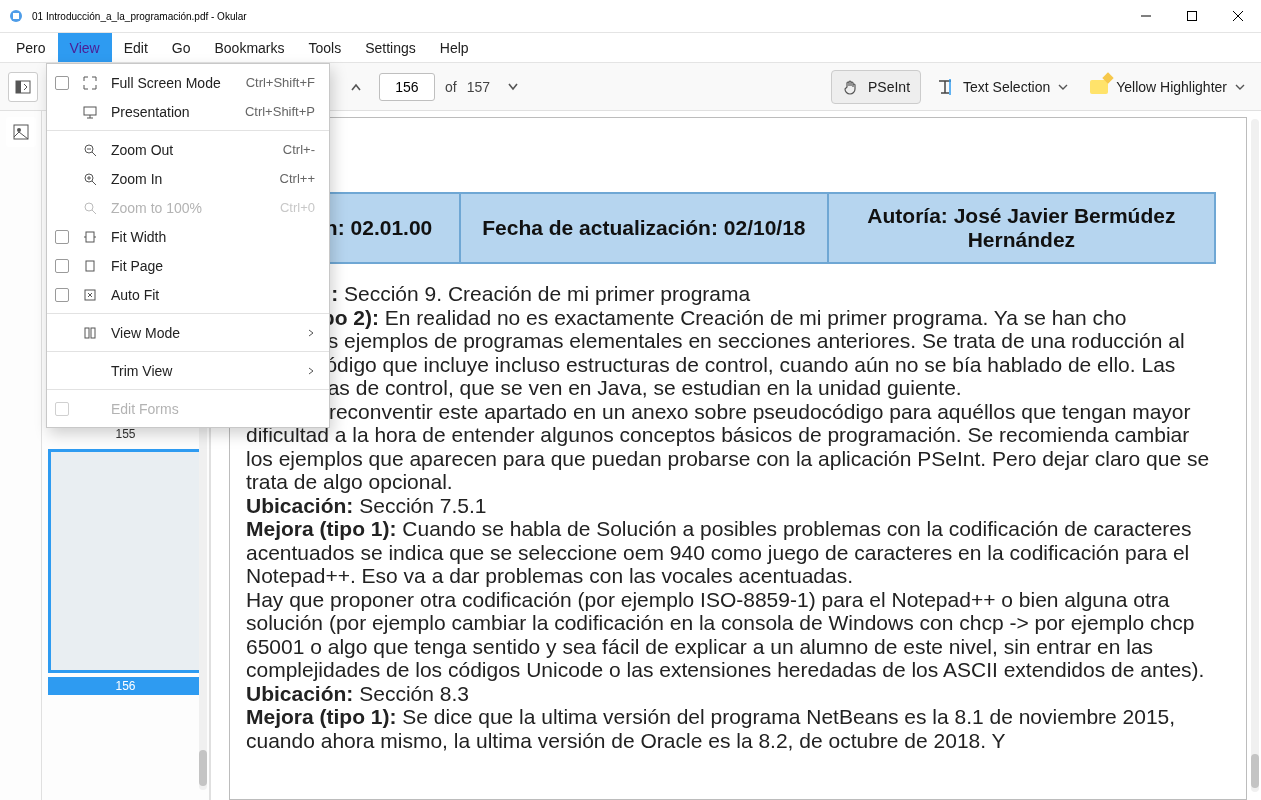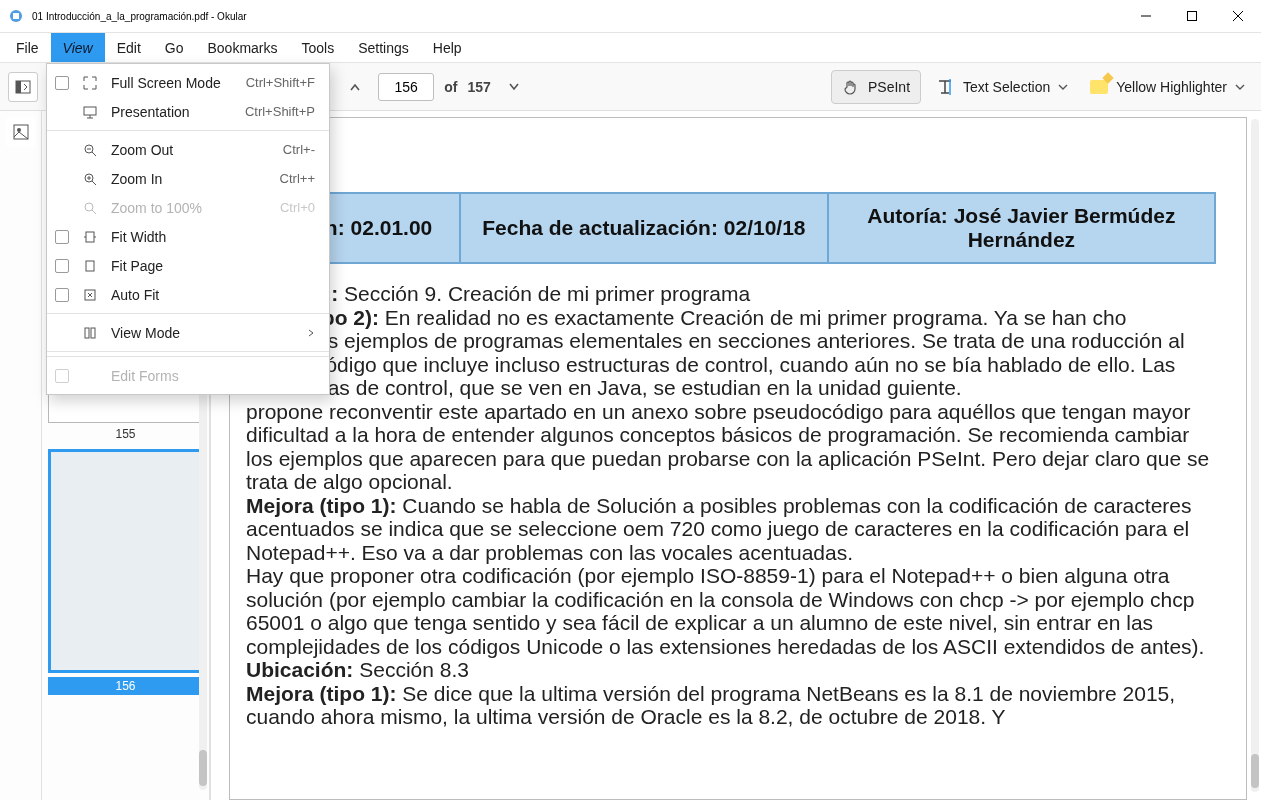--- a/index.html
+++ b/index.html
@@ -9,30 +9,30 @@
   .title-bar { height: 33px; display: flex; align-items: center; padding: 0 0 0 8px; background: #fff; border-bottom: 1px solid #e4e4e4; }
   .title-bar .app-icon { width: 16px; height: 16px; margin-right: 8px; }
   .title-bar .title-text { flex: 1; font-size: 10px; color: #000; }
   .win-controls { display: flex; height: 100%; }
   .win-controls .wc { width: 46px; height: 100%; display: flex; align-items: center; justify-content: center; }
   .win-controls svg { stroke: #000; fill: none; stroke-width: 1; }
 
   
   .menu-bar { height: 30px; display: flex; align-items: stretch; background: #fff; border-bottom: 1px solid #e4e4e4; padding-left: 4px;}
   .menu-bar .menu-item { padding: 0 12px; display: flex; align-items: center; font-size: 14px; cursor: default; }
-  .menu-bar .menu-item.active { background: #2e9bf1; color: #0f172a; font-style: italic; }
+  .menu-bar .menu-item.active { background: #2e9bf1; color: #4c1d95; }
 
   
   .toolbar { height: 48px; display: flex; align-items: center; background: #f9f9f9; border-bottom: 1px solid #e0e0e0; padding: 0 8px; gap: 4px; }
   .tb-btn { width: 30px; height: 30px; display: flex; align-items: center; justify-content: center; border: 1px solid transparent; border-radius: 3px; }
   .tb-btn.framed { border: 1px solid #ccc; background:#fff;}
   .toolbar .spacer { flex: 1; }
   .page-nav { display:flex; align-items:center; gap:10px; margin: 0 auto;}
   .page-input { width: 56px; height: 28px; border: 1px solid #bfbfbf; border-radius:3px; text-align: center; font-size: 14px; background:#fff;}
-  .page-of { color:#444;font-weight:bold; }
+  .page-of { color:#444; }
   .arrow-btn { width:26px; height:26px; display:flex; align-items:center; justify-content:center;}
   .right-tools { display:flex; align-items:center; gap:6px; }
   .tool-combo { display:flex; align-items:center; height:34px; border:1px solid #ccc; border-radius:4px; padding:0 10px; gap:8px; background:#fff;}
   .tool-combo.browse { background:#eeeeee; }
   .tool-plain { display:flex; align-items:center; gap:8px; padding:0 8px;}
   .yellow-hl { width:18px; height:14px; background:#ffe36b; border-radius:2px; position:relative;}
   .yellow-hl::after{ content:""; position:absolute; right:-4px; top:-6px; width:8px; height:8px; background:#f6c84b; transform:rotate(45deg);}
   .chev-down { width:10px; height:6px; }
 
   
@@ -103,21 +103,21 @@
     <div class="wc">
         <svg width="10" height="10">
           <line x1="0" y1="0" x2="10" y2="10"></line>
           <line x1="10" y1="0" x2="0" y2="10"></line>
         </svg>
       </div>
   </div>
 </div>
 
 <div class="menu-bar">
-  <div class="menu-item">File</div>
+  <div class="menu-item">Pero</div>
   <div class="menu-item active">View</div>
   <div class="menu-item">Edit</div>
   <div class="menu-item">Go</div>
   <div class="menu-item">Bookmarks</div>
   <div class="menu-item">Tools</div>
   <div class="menu-item">Settings</div>
   <div class="menu-item">Help</div>
 </div>
 
 <div class="toolbar">
@@ -215,21 +215,22 @@
           <td style="width:22%">ersión: 02.01.00</td>
           <td style="width:38%">Fecha de actualización: 02/10/18</td>
           <td style="width:40%">Autoría: José Javier Bermúdez Hernández</td>
         </tr>
       </tbody>
         </table>
       <div class="doc-body">
         <p><span class="lbl">bicación:</span><span> Sección 9. Creación de mi primer programa</span></p>
         <p><span class="lbl">ejora (tipo 2):</span><span> En realidad no es exactamente Creación de mi primer programa. Ya se han cho pequeños ejemplos de programas elementales en secciones anteriores. Se trata de una roducción al pseudocódigo que incluye incluso estructuras de control, cuando aún no se bía hablado de ello. Las estructuras de control, que se ven en Java, se estudian en la unidad guiente.</span></p>
         <p><span> propone reconventir este apartado en un anexo sobre pseudocódigo para aquéllos que tengan mayor dificultad a la hora de entender algunos conceptos básicos de programación. Se recomienda cambiar los ejemplos que aparecen para que puedan probarse con la aplicación PSeInt. Pero dejar claro que se trata de algo opcional.</span></p>
-        <p><span class="lbl">Mejora (tipo 1):</span><span> Cuando se habla de Solución a posibles problemas con la codificación de caracteres acentuados se indica que se seleccione oem 720 como juego de caracteres en la codificación para el Notepad++. Eso va a dar problemas con las vocales acentuadas.</span></p>
+        <p><span class="lbl">Ubicación:</span><span> Sección 7.5.1</span></p>
+        <p><span class="lbl">Mejora (tipo 1):</span><span> Cuando se habla de Solución a posibles problemas con la codificación de caracteres acentuados se indica que se seleccione oem 940 como juego de caracteres en la codificación para el Notepad++. Eso va a dar problemas con las vocales acentuadas.</span></p>
         <p><span>Hay que proponer otra codificación (por ejemplo ISO-8859-1) para el Notepad++ o bien alguna otra solución (por ejemplo cambiar la codificación en la consola de Windows con chcp -&gt; por ejemplo chcp 65001 o algo que tenga sentido y sea fácil de explicar a un alumno de este nivel, sin entrar en las complejidades de los códigos Unicode o las extensiones heredadas de los ASCII extendidos de antes).</span></p>
         <p><span class="lbl">Ubicación:</span><span> Sección 8.3</span></p>
         <p><span class="lbl">Mejora (tipo 1):</span><span> Se dice que la ultima versión del programa NetBeans es la 8.1 de noviembre 2015, cuando ahora mismo, la ultima versión de Oracle es la 8.2, de octubre de 2018. Y</span></p>
       </div>
     </div>
     <div class="doc-scroll">
         <div class="handle"></div>
       </div>
   </div>
 </div>
@@ -332,19 +333,29 @@
         </svg>
       </span>
     <span class="mi-label">View Mode</span>
     <span class="mi-sub">
         <svg class="sub-arrow" viewBox="0 0 8 8">
           <path d="M2 1l4 3-4 3" fill="none" stroke="#555"></path>
         </svg>
       </span>
   </div>
   <div class="dd-sep"></div>
+  <div class="dd-row">
+    <span class="cb none"></span>
+    <span class="mi-icon"></span>
+    <span class="mi-label">Trim View</span>
+    <span class="mi-sub">
+        <svg class="sub-arrow" viewBox="0 0 8 8">
+          <path d="M2 1l4 3-4 3" fill="none" stroke="#555"></path>
+        </svg>
+      </span>
+  </div>
   <div class="dd-sep"></div>
   <div class="dd-row disabled">
     <span class="cb" style="border-color:#d0d0d0"></span>
     <span class="mi-icon"></span>
     <span class="mi-label">Edit Forms</span>
   </div>
 </div>
 
 </body></html>

